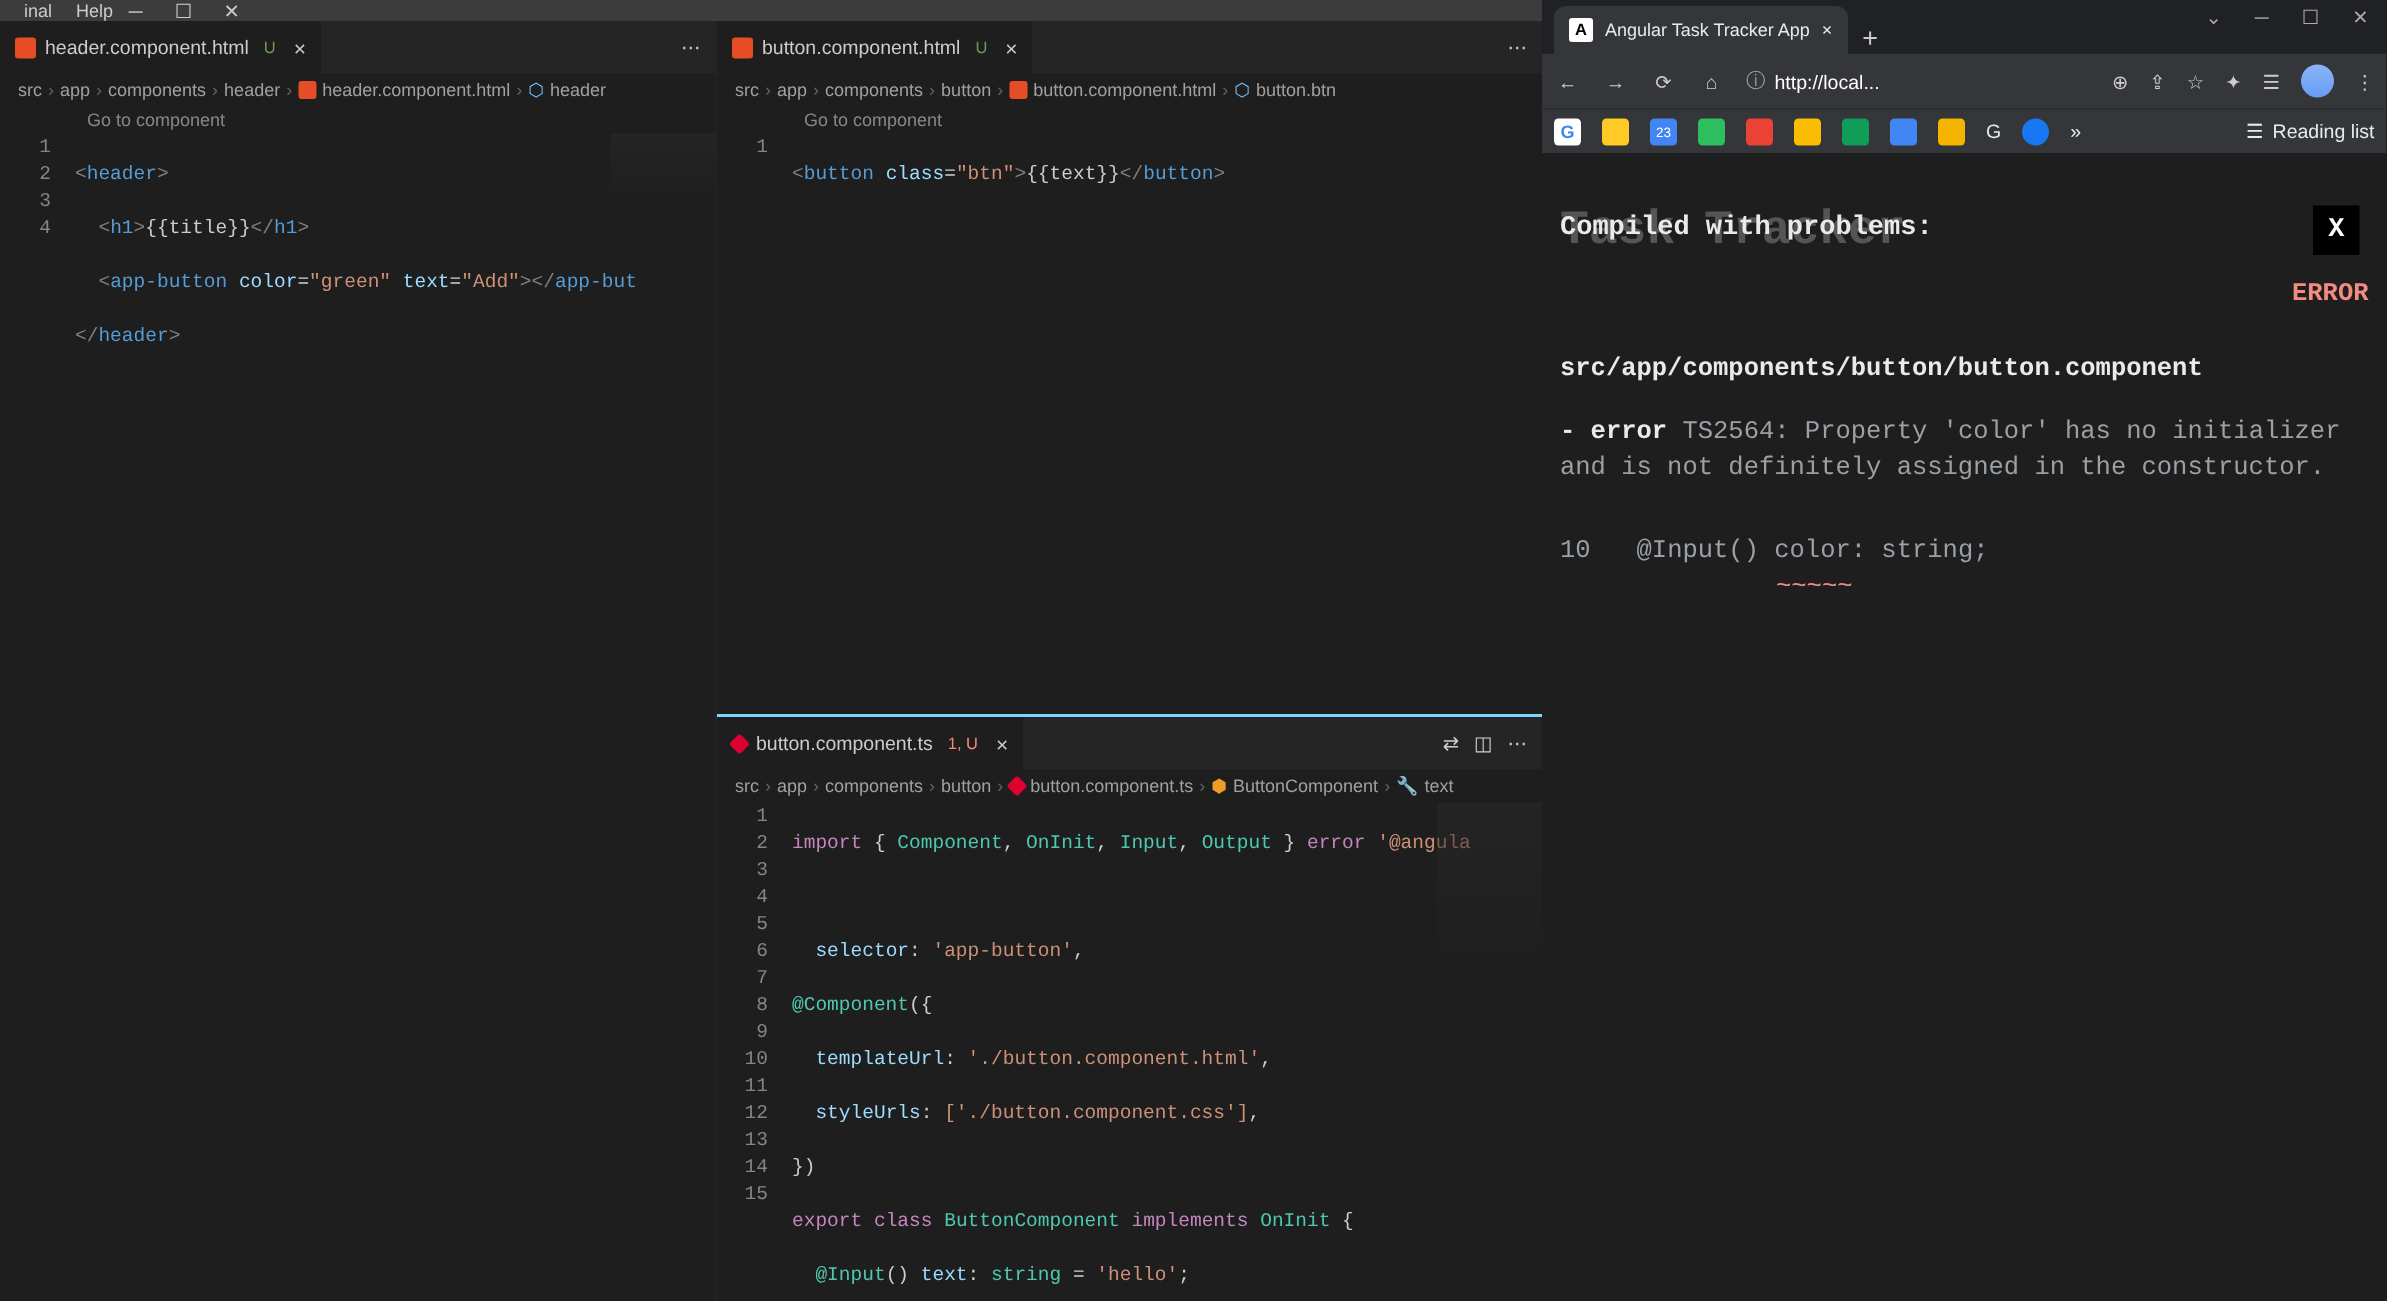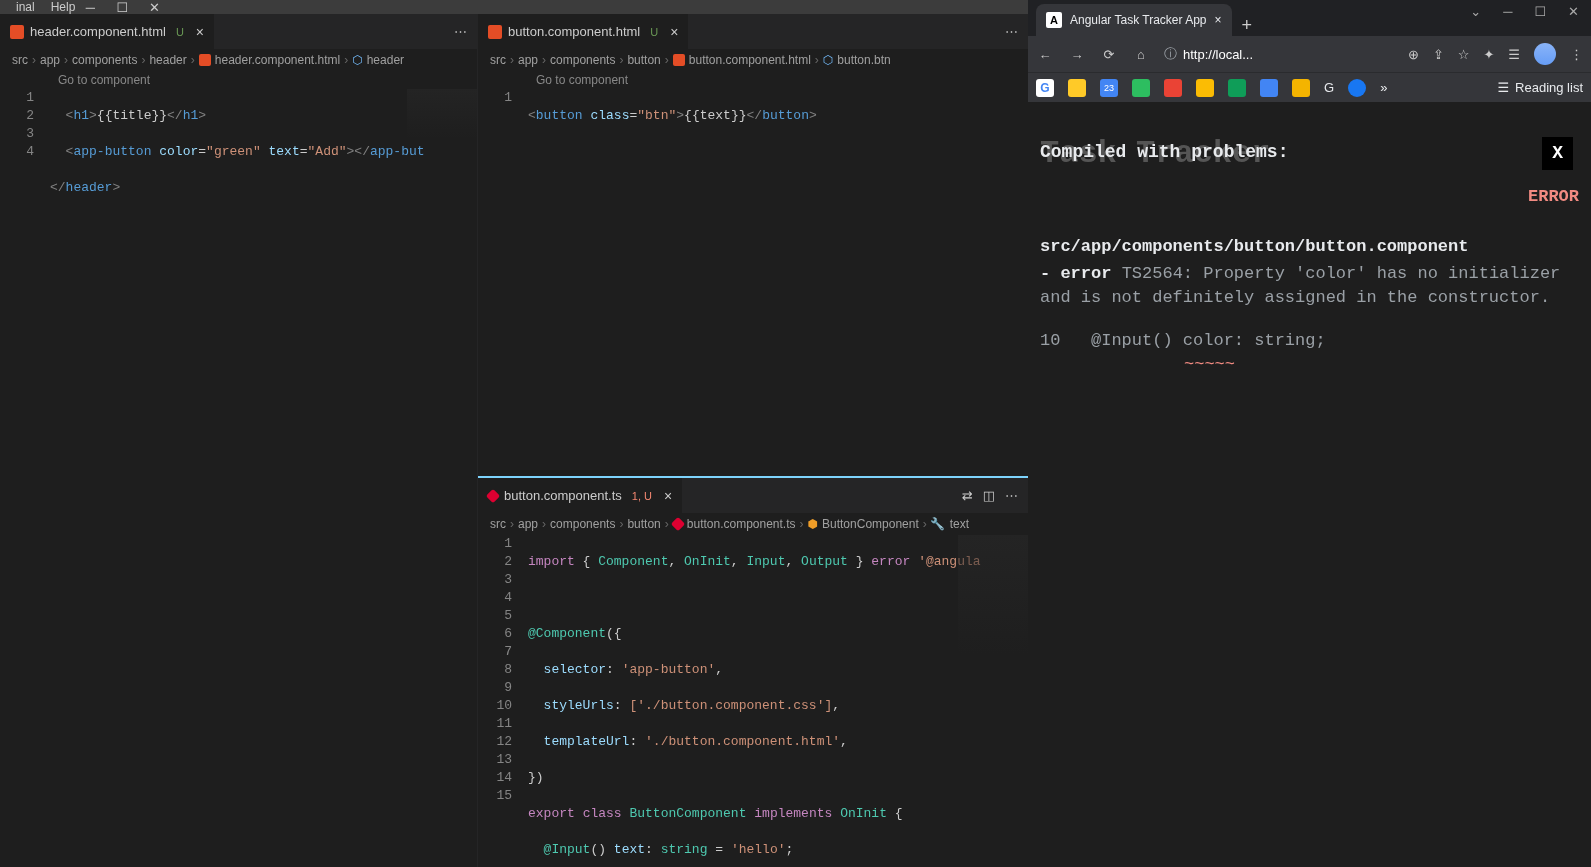--- a/index.html
+++ b/index.html
@@ -90,23 +90,23 @@
 .bm-more { color: #e8eaed; }
 .reading-list { margin-left: auto; display: flex; align-items: center; gap: 6px; color: #e8eaed; font-size: 13px; }
 
 .browser-content { flex: 1; background: #1e1e1e; padding: 38px 12px; font-family: Consolas, "Courier New", monospace; font-size: 17px; line-height: 1.4; color: #ccc; position: relative; }
 .overlay-bg { position: absolute; top: 30px; left: 12px; color: #555; font-weight: bold; font-size: 32px; z-index: 0; }
 .error-box { position: relative; z-index: 1; }
 .err-x { position: absolute; right: 6px; top: -3px; background: #000; color: #fff; padding: 4px 10px; font-weight: bold; font-size: 18px; }
 .comp-title { font-size: 18px; font-weight: bold; color: #e8eaed; }
 .err-label { color: #f28b82; font-weight: bold; margin-top: 20px; text-align: right; }
 .err-path { margin-top: 26px; font-weight: bold; color: #e8eaed; }
-.err-msg { color: #9aa0a6; margin-top: 3px; }
+.err-msg { color: #9aa0a6; margin-top: 18px; }
 .err-msg .kw2 { color: #e8eaed; font-weight: bold; }
-.err-code-line { margin-top: 20px; color: #9aa0a6; }
+.err-code-line { margin-top: 32px; color: #9aa0a6; }
 .err-tilde { color: #f28b82; margin-left: 144px; }
 </style>
 </head>
 <body>
 
 <div class="vscode">
   <div class="titlebar">
     <span class="menu-item">inal</span>
     <span class="menu-item">Help</span>
     <div class="win-controls">
@@ -147,20 +147,21 @@
       </div>
       <div class="go-to-component">Go to component</div>
       <div class="code-area">
         <div class="gutter">
           <div>1</div>
           <div>2</div>
           <div>3</div>
           <div>4</div>
         </div>
         <div class="code-lines">
+<div class="ln"><span class="brace-tag">&lt;</span><span class="tag">header</span><span class="brace-tag">&gt;</span></div>
 <div class="ln">  <span class="brace-tag">&lt;</span><span class="tag">h1</span><span class="brace-tag">&gt;</span><span>{{title}}</span><span class="brace-tag">&lt;/</span><span class="tag">h1</span><span class="brace-tag">&gt;</span></div>
 <div class="ln">  <span class="brace-tag">&lt;</span><span class="tag">app-button</span> <span class="attr">color</span>=<span class="str">"green"</span> <span class="attr">text</span>=<span class="str">"Add"</span><span class="brace-tag">&gt;&lt;/</span><span class="tag">app-but</span></div>
 <div class="ln"><span class="brace-tag">&lt;/</span><span class="tag">header</span><span class="brace-tag">&gt;</span></div>
         </div>
         <div class="minimap"></div>
       </div>
     </div>
 
     <div class="right-pane">
       <div class="right-top">
@@ -247,24 +248,24 @@
             <div>10</div>
             <div>11</div>
             <div>12</div>
             <div>13</div>
             <div>14</div>
             <div>15</div>
           </div>
           <div class="code-lines">
 <div class="ln"><span class="kw">import</span> { <span class="cls">Component</span>, <span class="cls">OnInit</span>, <span class="cls">Input</span>, <span class="cls">Output</span> } <span class="kw">error</span> <span class="str">'@angula</span></div>
 <div class="ln"></div>
+<div class="ln">  <span class="prop">selector</span>: <span class="str">'app-button'</span>,</div>
 <div class="ln"><span class="deco">@Component</span><span>({</span></div>
-<div class="ln">  <span class="prop">selector</span>: <span class="str">'app-button'</span>,</div>
+<div class="ln">  <span class="prop">templateUrl</span>: <span class="str">'./button.component.html'</span>,</div>
 <div class="ln">  <span class="prop">styleUrls</span>: <span class="str">['./button.component.css']</span>,</div>
-<div class="ln">  <span class="prop">templateUrl</span>: <span class="str">'./button.component.html'</span>,</div>
 <div class="ln"><span>})</span></div>
 <div class="ln"><span class="kw">export</span> <span class="kw">class</span> <span class="cls">ButtonComponent</span> <span class="kw">implements</span> <span class="cls">OnInit</span><span> {</span></div>
 <div class="ln">  <span class="deco">@Input</span>() <span class="prop">text</span>: <span class="cls">string</span><span> = </span><span class="str">'hello'</span>;</div>
 
 
 
 
 
 
           </div>

